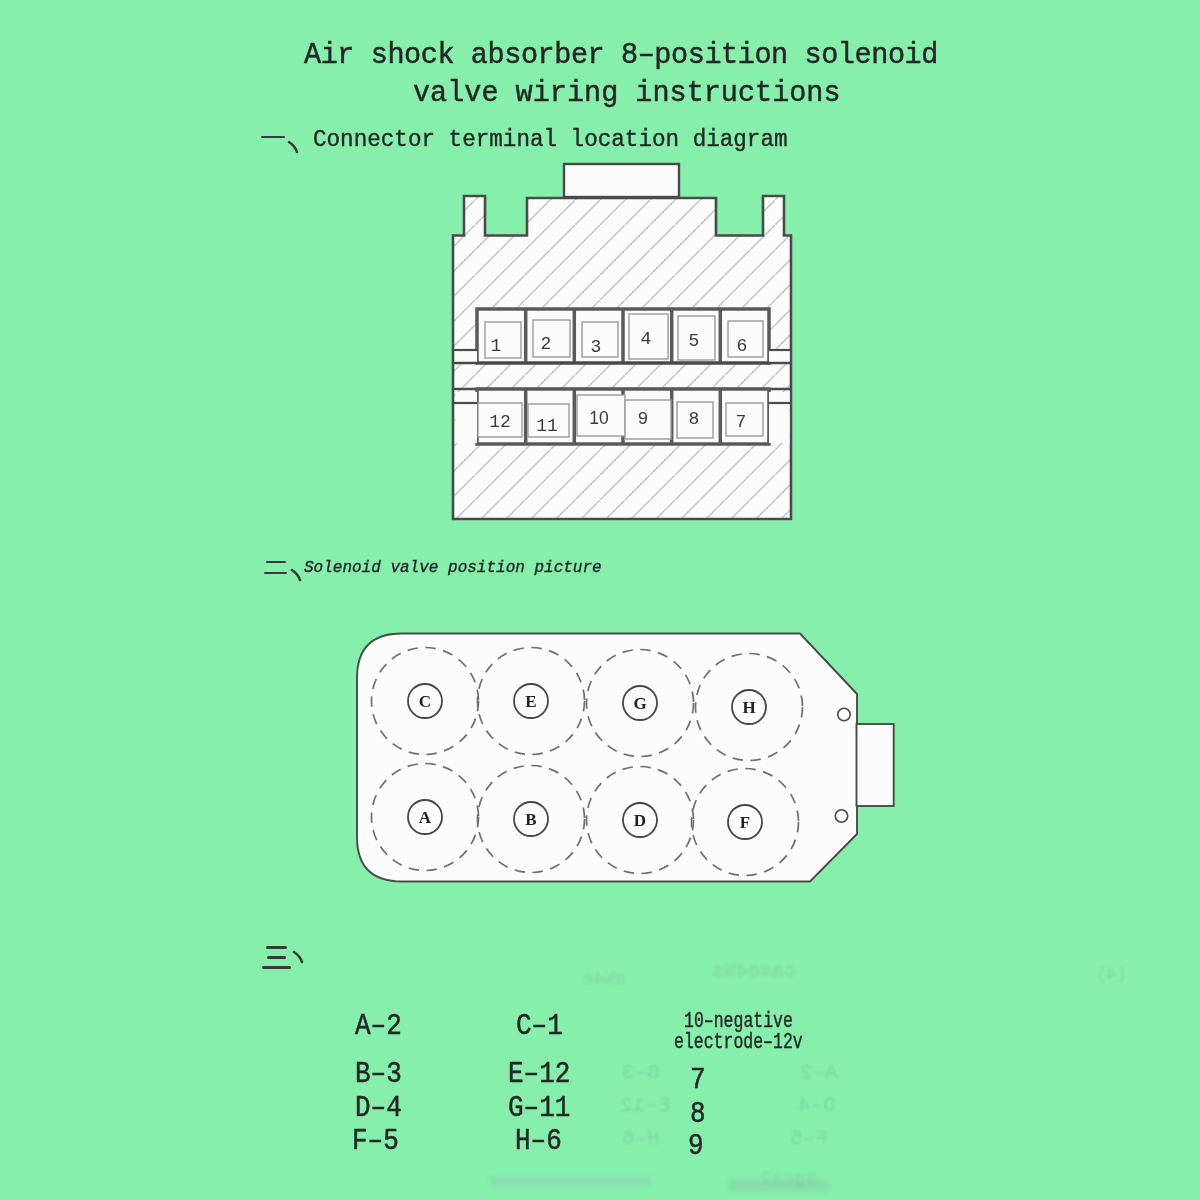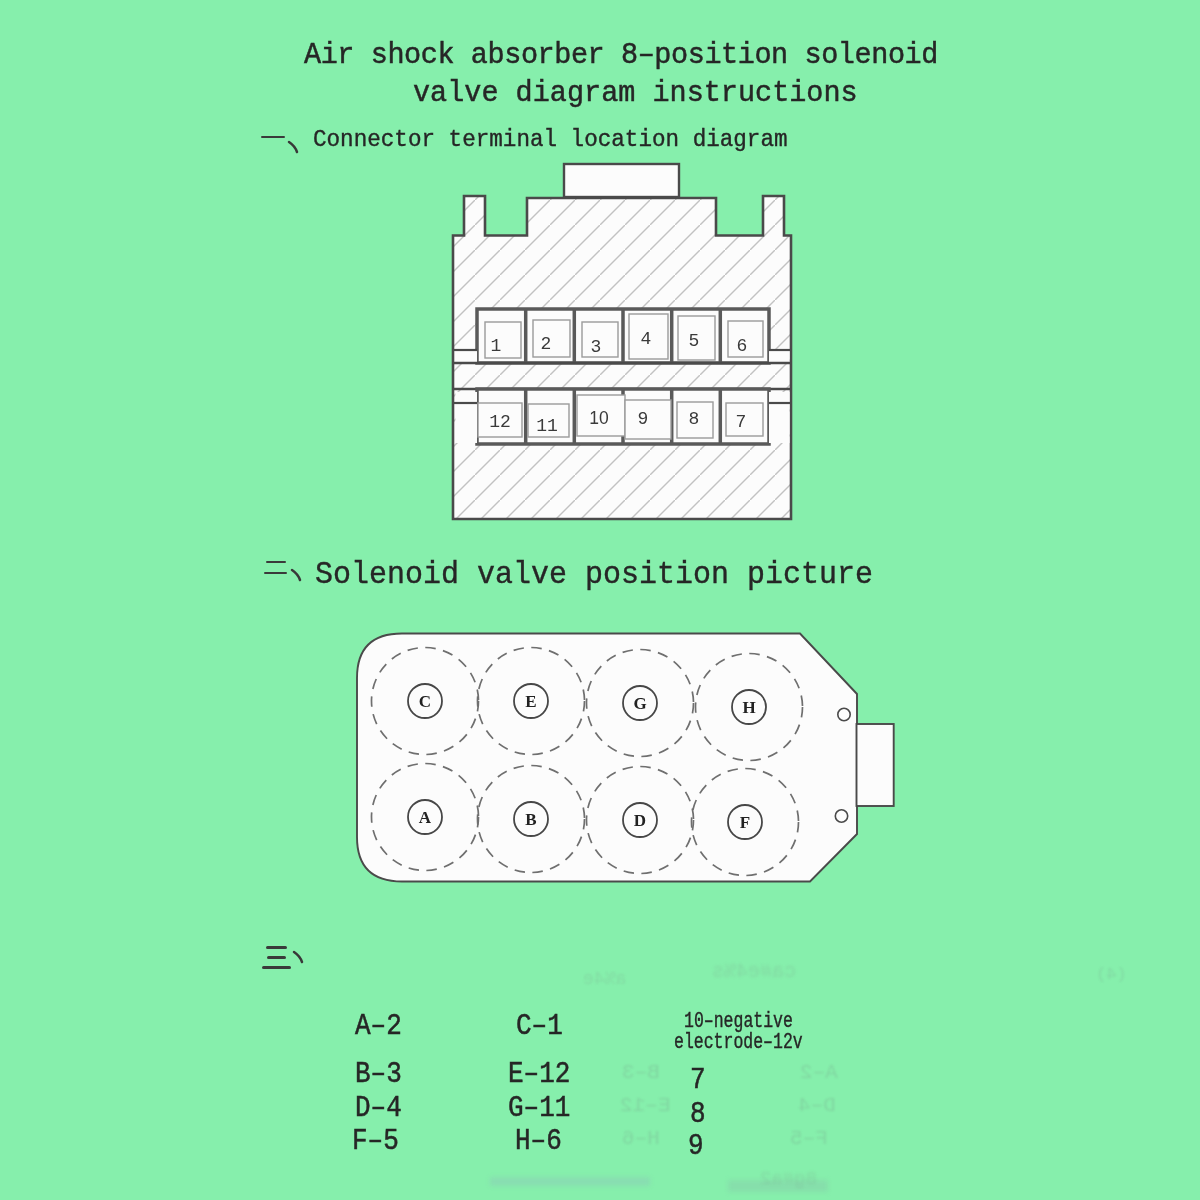--- a/index.html
+++ b/index.html
@@ -11,21 +11,21 @@
   .tb{transform:scaleY(1.15);transform-origin:0 0;-webkit-text-stroke:0.45px #262626;}
   .td{transform:scaleY(1.10);transform-origin:0 0;-webkit-text-stroke:0.45px #262626;}
   .tn{transform:scaleY(1.3);transform-origin:0 0;}
 </style>
 </head>
 <body>
 <div id="page">
 
 <div class="t tt" style="left:304px;top:41.5px;font-size:28.5px;-webkit-text-stroke:0.45px #262626;letter-spacing:-0.42px;color:#262626;">Air shock absorber 8–position solenoid</div>
 
-<div class="t tt" style="left:413px;top:79.5px;font-size:28.5px;-webkit-text-stroke:0.45px #262626;color:#262626;">valve diagram instructions</div>
+<div class="t tt" style="left:413px;top:79.5px;font-size:28.5px;-webkit-text-stroke:0.45px #262626;color:#262626;">valve wiring instructions</div>
 
 <div class="bar" style="left:260.5px;top:135.8px;width:24.5px;height:2.7px;"></div>
 <svg class="t" style="left:286px;top:140px;" width="18" height="16" viewBox="0 0 18 16">
       <path d="M3,2 Q9,6 11,12" fill="none" stroke="#383838" stroke-width="2.5" stroke-linecap="round"></path>
     </svg>
 
 <div class="t tt" style="left:313px;top:128.5px;font-size:22.6px;-webkit-text-stroke:0.35px #262626;color:#262626;text-align:right;">Connector terminal location diagram</div>
 
 <svg class="t" style="left:440px;top:148px;" width="365" height="385" viewBox="440 148 365 385">
   <defs>
@@ -134,21 +134,21 @@
         <text x="741" y="427" font-family="Liberation Mono" font-size="18" text-anchor="middle" fill="#3a3a3a">7</text>
       </g>
 </svg>
 
 <div class="bar" style="left:266px;top:560.6px;width:19.5px;height:2.5px;"></div>
 <div class="bar" style="left:263.9px;top:571.9px;width:23.5px;height:2.5px;"></div>
 <svg class="t" style="left:289px;top:568px;" width="18" height="16" viewBox="0 0 18 16">
       <path d="M3,2 Q9,6 11,12" fill="none" stroke="#383838" stroke-width="2.5" stroke-linecap="round"></path>
     </svg>
 
-<div class="t tt" style="left:315px;top:560px;font-size:30px;-webkit-text-stroke:0.35px #262626;color:#262626;">Solenoid valve position picture</div>
+<div class="t tt" style="left:304px;top:560px;font-size:16px;-webkit-text-stroke:0.35px #262626;color:#262626;font-style:italic;">Solenoid valve position picture</div>
 
 <svg class="t" style="left:340px;top:612px;" width="565" height="295" viewBox="340 612 565 295">
 
   <path d="M402,633.5 H800 L857,694 V834 L810,881.5 H402 Q357,881.5 357,837 V678 Q357,633.5 402,633.5 Z" fill="#fcfcfc" stroke="#4a4a4a" stroke-width="1.9"></path>
 
   <rect x="856.5" y="724" width="37.2" height="82" fill="#fcfcfc" stroke="#4a4a4a" stroke-width="1.9"></rect>
 
   <circle cx="844" cy="714.5" r="6.2" fill="none" stroke="#4a4a4a" stroke-width="1.6"></circle>
 
   <circle cx="841.5" cy="816" r="6.2" fill="none" stroke="#4a4a4a" stroke-width="1.6"></circle>

